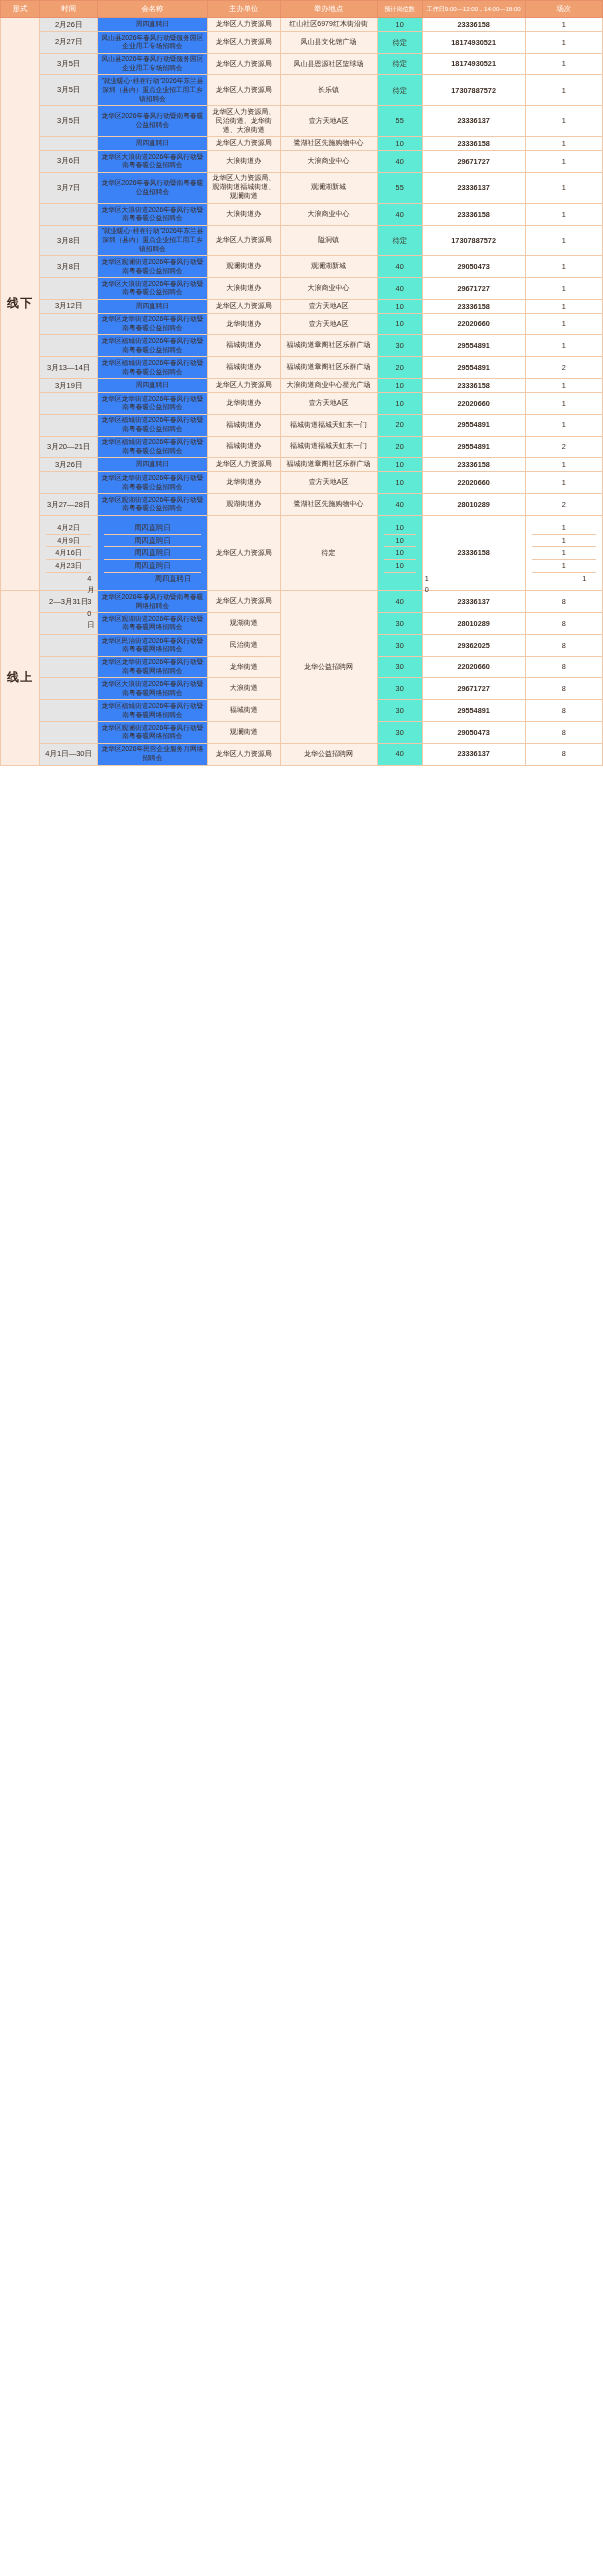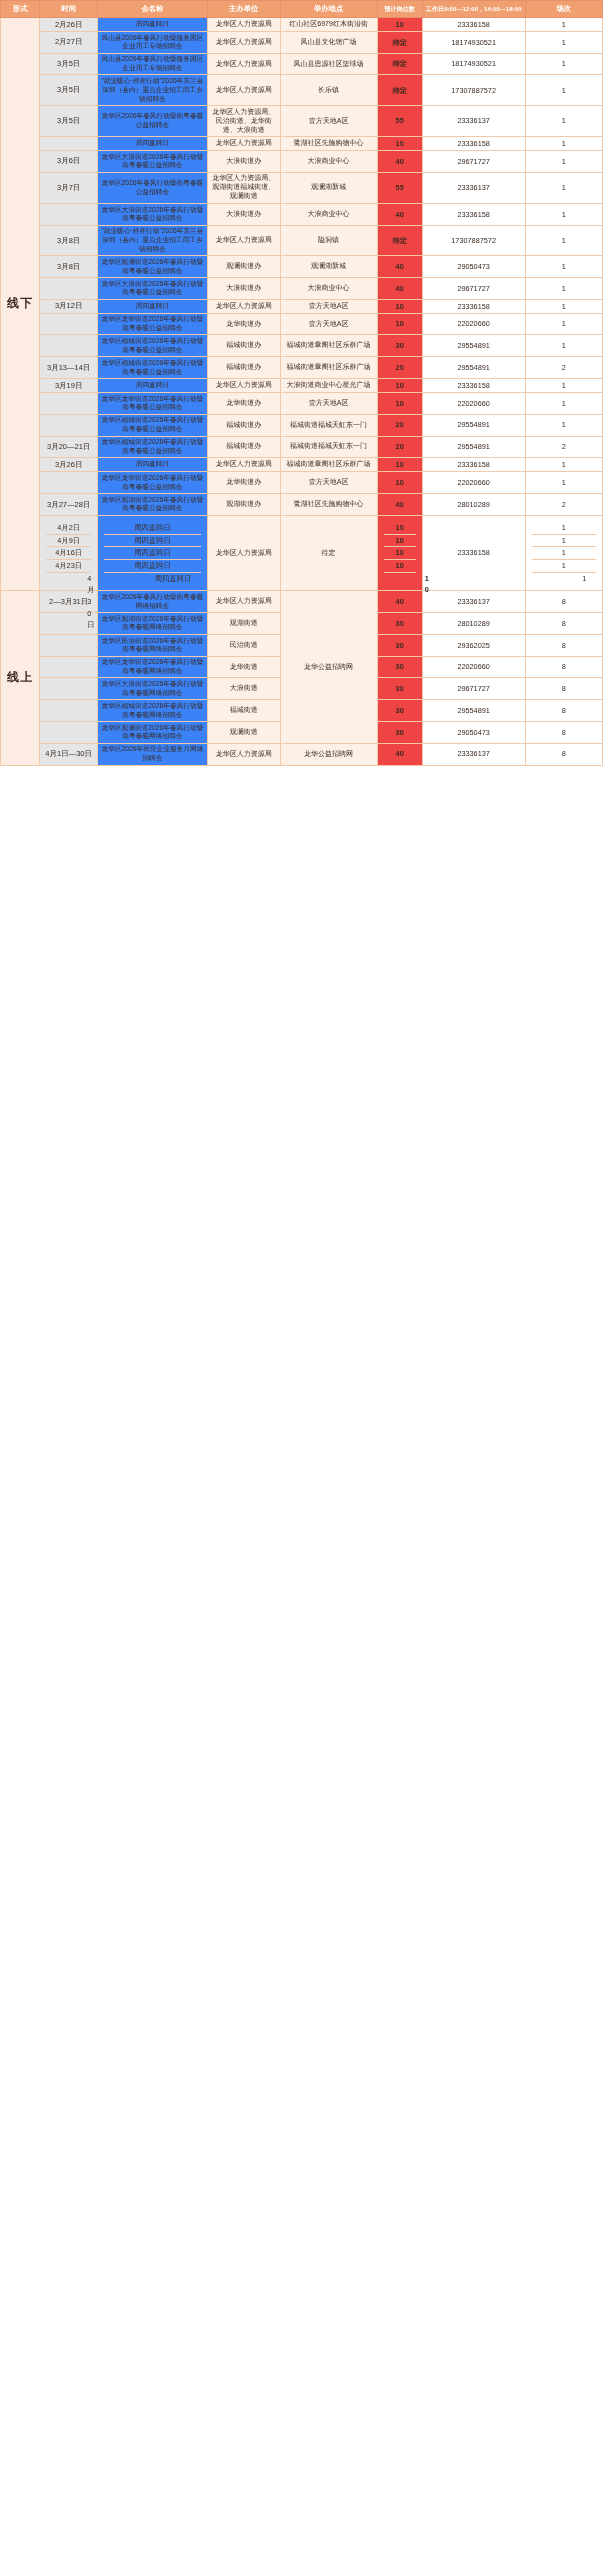--- a/index.html
+++ b/index.html
@@ -20,39 +20,39 @@
     vertical-align:middle;
     font-size:7.3px;
     color:#3a2a20;
     padding:1.7px 1.1px;
     line-height:1.28;
     word-break:break-all;
   }
   thead th{
     background:#f0a070;
     color:#ffffff;
-    font-weight:bold;
+    font-weight:normal;
     font-size:7.3px;
     border:0.6px solid #e8906a;
     padding:3.4px 1.1px;
     line-height:1.25;
   }
   thead th.small{font-size:6.1px;}
   td.mode{
     background:#fdece1;
     font-weight:bold;
     font-size:12px;
     letter-spacing:1.1px;
   }
   td.date{background:#e5e5e5;font-size:7.5px;}
   td.name{background:#3b82f6;font-size:6.7px;line-height:1.3;}
   td.org{background:#fdf0e6;font-size:7px;}
   td.place{background:#fdf0e6;font-size:7px;}
-  td.num{background:#ef4444;font-size:7.3px;font-weight:bold;}
-  td.tel{background:#ffffff;font-size:7.3px;}
+  td.num{background:#5eead4;font-size:7.3px;}
+  td.tel{background:#ffffff;font-size:7.3px;font-weight:bold;}
   td.sess{background:#ffffff;font-size:7.3px;}
   td.stack{padding:6px;}
   td.stack .line{
     border-bottom:0.6px solid #f0c9ab;
     height:11.7px;
     line-height:11.7px;
     font-size:7.3px;
   }
   td.stack .line:last-child{border-bottom:none;margin-left:41px;}
 </style>

